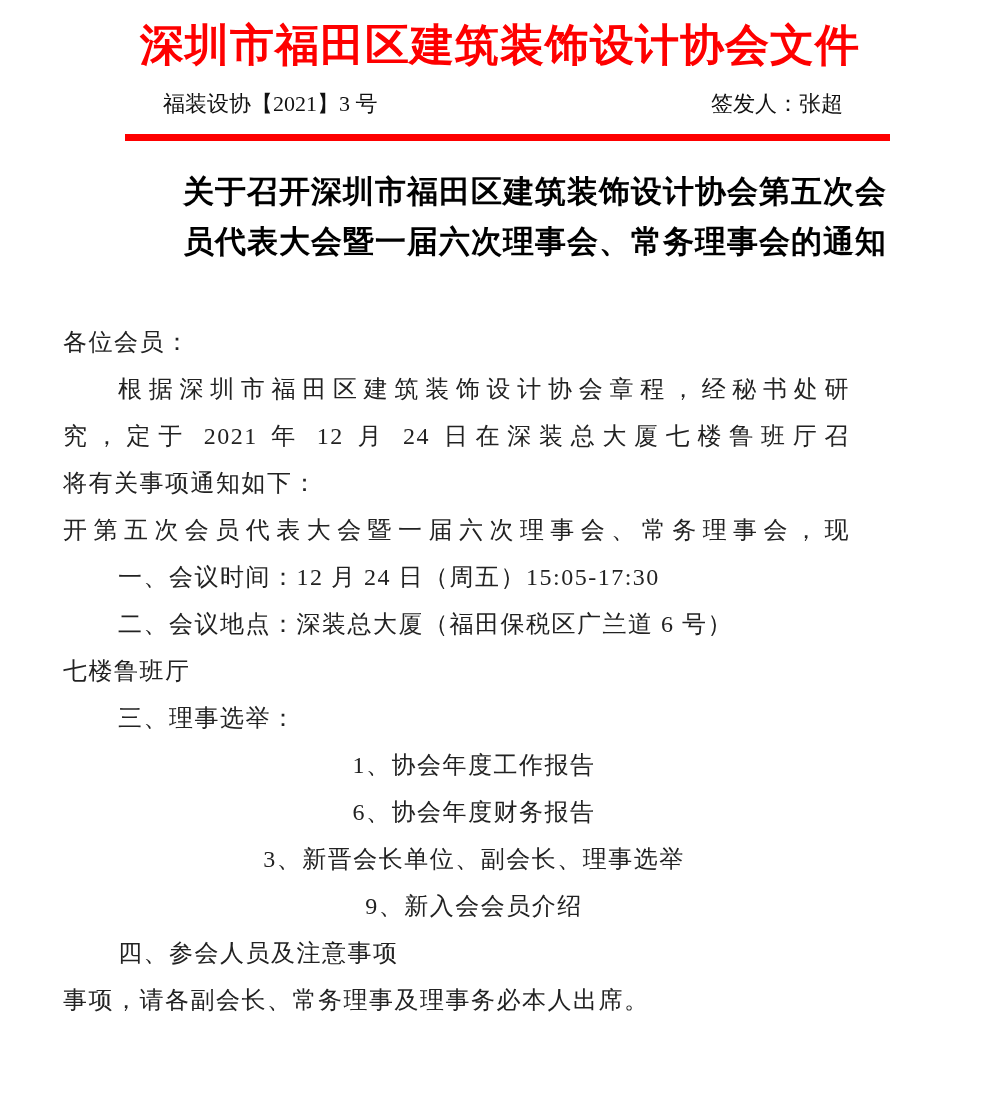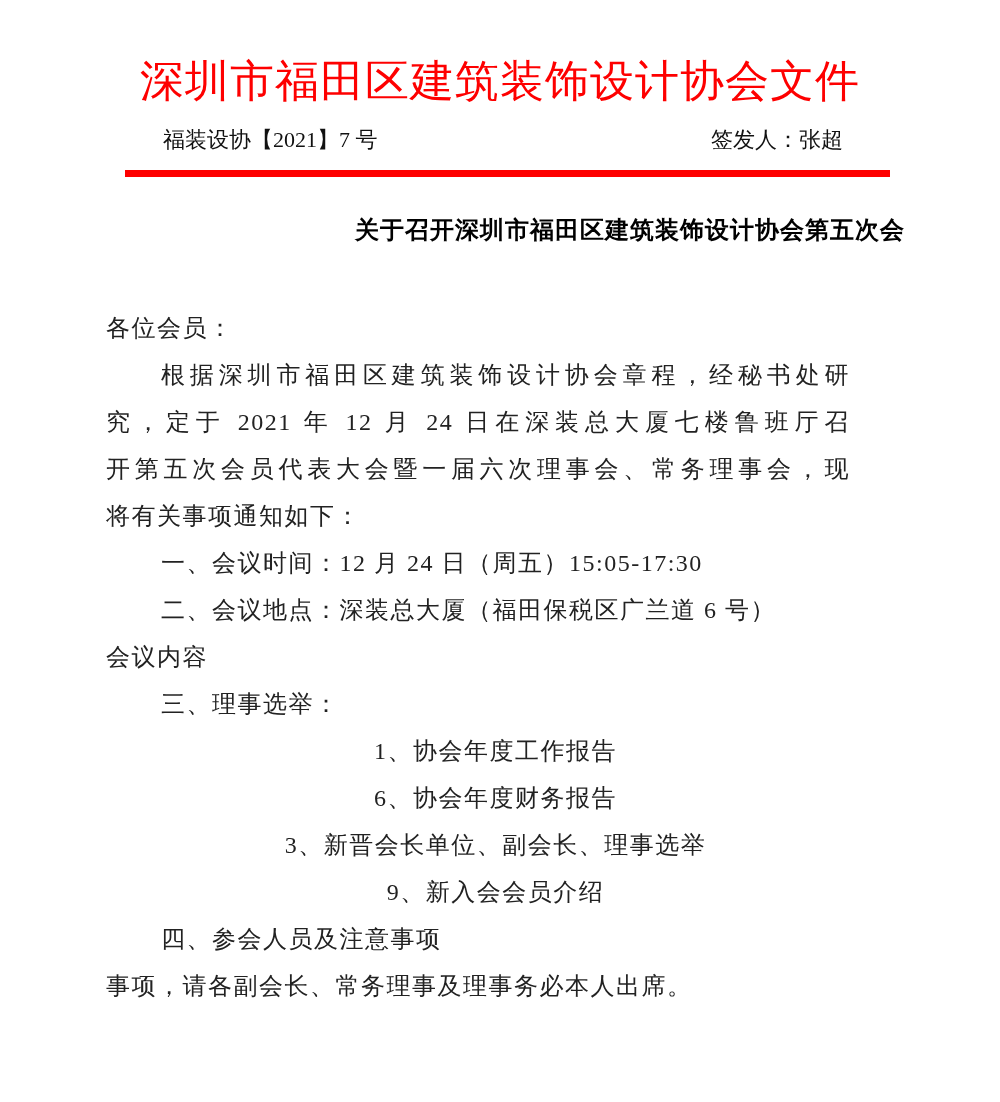--- a/index.html
+++ b/index.html
@@ -8,25 +8,25 @@
     width:1000px;
     height:1102px;
     margin:0 auto;
     background:#ffffff;
     overflow:hidden;
     font-family:"Liberation Serif","DejaVu Serif",serif;
     color:#1c1c1c;
   }
   
   .org-title{
-    padding-top:54px;
+    padding-top:18px;
     text-align:center;
     font-size:44px;
     line-height:56px;
-    font-weight:400;
+    font-weight:700;
     letter-spacing:1px;
     color:#fe0000;
     font-family:"Liberation Serif","DejaVu Serif",serif;
   }
   
   .meta-row{
     display:flex;
     justify-content:space-between;
     margin:16px 157px 0 163px;
     font-size:22px;
@@ -37,31 +37,31 @@
   .red-rule{
     margin-top:16px;
     margin-left:125px;
     width:765px;
     height:7px;
     background:#fe0000;
   }
   
   .notice-title{
     margin:28px 95px 0 165px;
-    text-align:right;
-    font-family:Liberation Sans, sans-serif;
+    text-align:center;
+    font-family:Liberation Mono, monospace;
     font-weight:700;
-    font-size:24px;
+    font-size:31px;
     line-height:50px;
     letter-spacing:1px;
     color:#000;
   }
   
   .body-text{
-    margin:50px 150px 0 106px;
+    margin:50px 150px 0 63px;
     font-size:24px;
     line-height:47px;
     letter-spacing:1.5px;
     color:#222;
   }
   .line{
     min-height:47px;
     text-justify:inter-character;
   }
   .ind2   { padding-left:55px; }  
@@ -73,39 +73,40 @@
   }
 </style>
 </head>
 <body>
 
 <div class="page">
 
   <div class="org-title">深圳市福田区建筑装饰设计协会文件</div>
 
   <div class="meta-row">
-    <span>福装设协【2021】7 号</span>
+    <span>福装设协【2021】3 号</span>
     <span>签发人：张超</span>
   </div>
 
   <div class="red-rule"></div>
 
   <div class="notice-title">
     <div>关于召开深圳市福田区建筑装饰设计协会第五次会</div>
+    <div>员代表大会暨一届六次理事会、常务理事会的通知</div>
   </div>
 
   <div class="body-text">
     <div class="line">各位会员：</div>
     <div class="line ind2 stretch">根据深圳市福田区建筑装饰设计协会章程，经秘书处研</div>
     <div class="line stretch">究，定于 2021 年 12 月 24 日在深装总大厦七楼鲁班厅召</div>
+    <div class="line">将有关事项通知如下：</div>
     <div class="line stretch">开第五次会员代表大会暨一届六次理事会、常务理事会，现</div>
-    <div class="line">将有关事项通知如下：</div>
     <div class="line ind2">一、会议时间：12 月 24 日（周五）15:05-17:30</div>
     <div class="line ind2">二、会议地点：深装总大厦（福田保税区广兰道 6 号）</div>
-    <div class="line">会议内容</div>
+    <div class="line">七楼鲁班厅</div>
     <div class="line ind2">三、理事选举：</div>
     <div class="line indList">1、协会年度工作报告</div>
     <div class="line indList">6、协会年度财务报告</div>
     <div class="line indList">3、新晋会长单位、副会长、理事选举</div>
     <div class="line indList">9、新入会会员介绍</div>
     <div class="line ind2">四、参会人员及注意事项</div>
     <div class="line">事项，请各副会长、常务理事及理事务必本人出席。</div>
   </div>
 
 </div>

